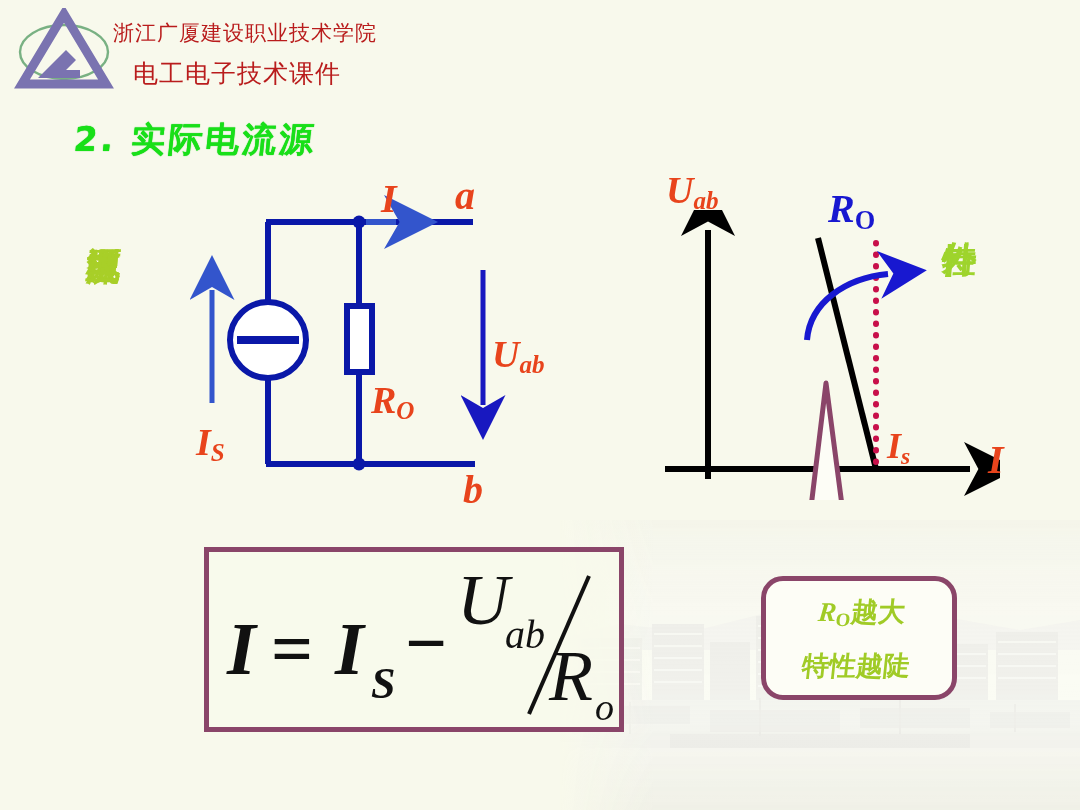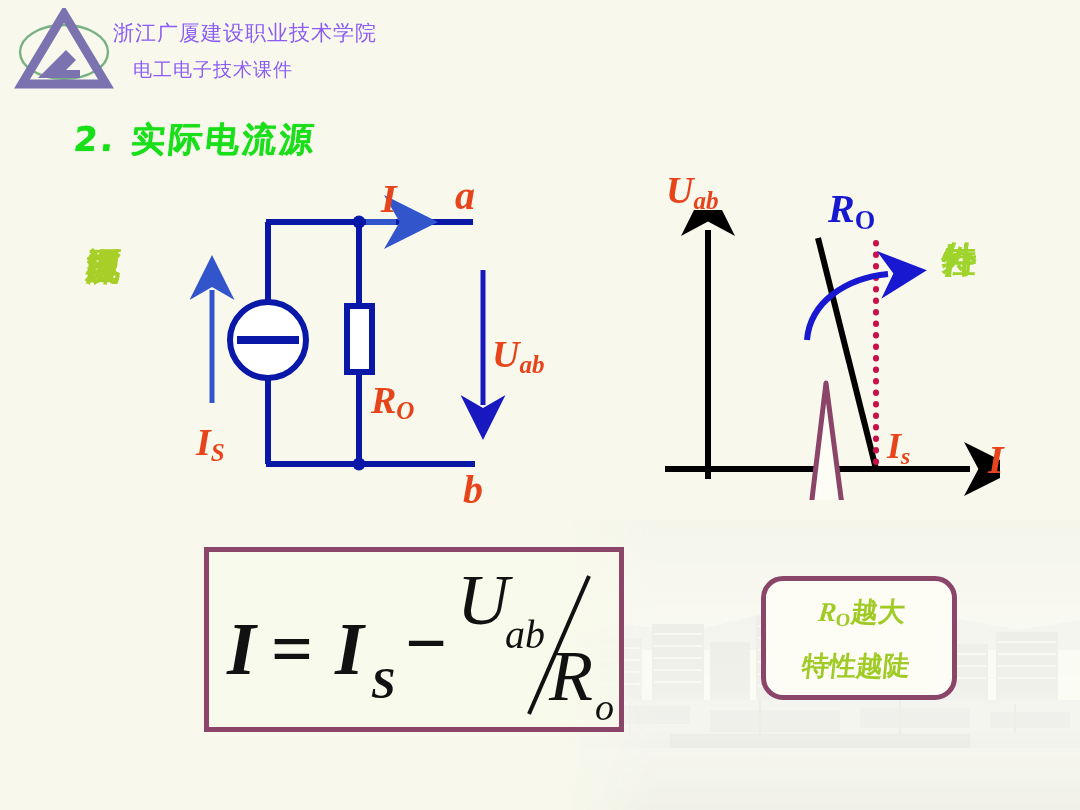--- a/index.html
+++ b/index.html
@@ -18,25 +18,25 @@
   }
   
   #watermark{
     position:absolute;left:560px;top:520px;width:520px;height:290px;
     opacity:.95;pointer-events:none;
   }
   
   #header{position:absolute;left:0;top:0;width:1080px;height:100px;}
   #logo{position:absolute;left:14px;top:8px;width:100px;height:82px;}
   .hdr-line{
-    position:absolute;color:#8b5cf6;white-space:nowrap;
+    position:absolute;color:#b91c1c;white-space:nowrap;
     font-family:"DejaVu Sans","Liberation Sans",sans-serif;
   }
   #hdr1{left:113px;top:19px;font-size:21px;letter-spacing:1px;}
-  #hdr2{left:133px;top:57px;font-size:19px;letter-spacing:1px;}
+  #hdr2{left:133px;top:57px;font-size:25px;letter-spacing:1px;}
 
   
   #sec-title{
     position:absolute;left:74px;top:117px;
     font-family:"DejaVu Sans","Liberation Sans",sans-serif;
     font-size:34px;font-weight:bold;color:#18e018;
     letter-spacing:3px;white-space:nowrap;
     text-shadow:0 0 1px #0bc40b;
     transform:skewX(-6deg);
   }

